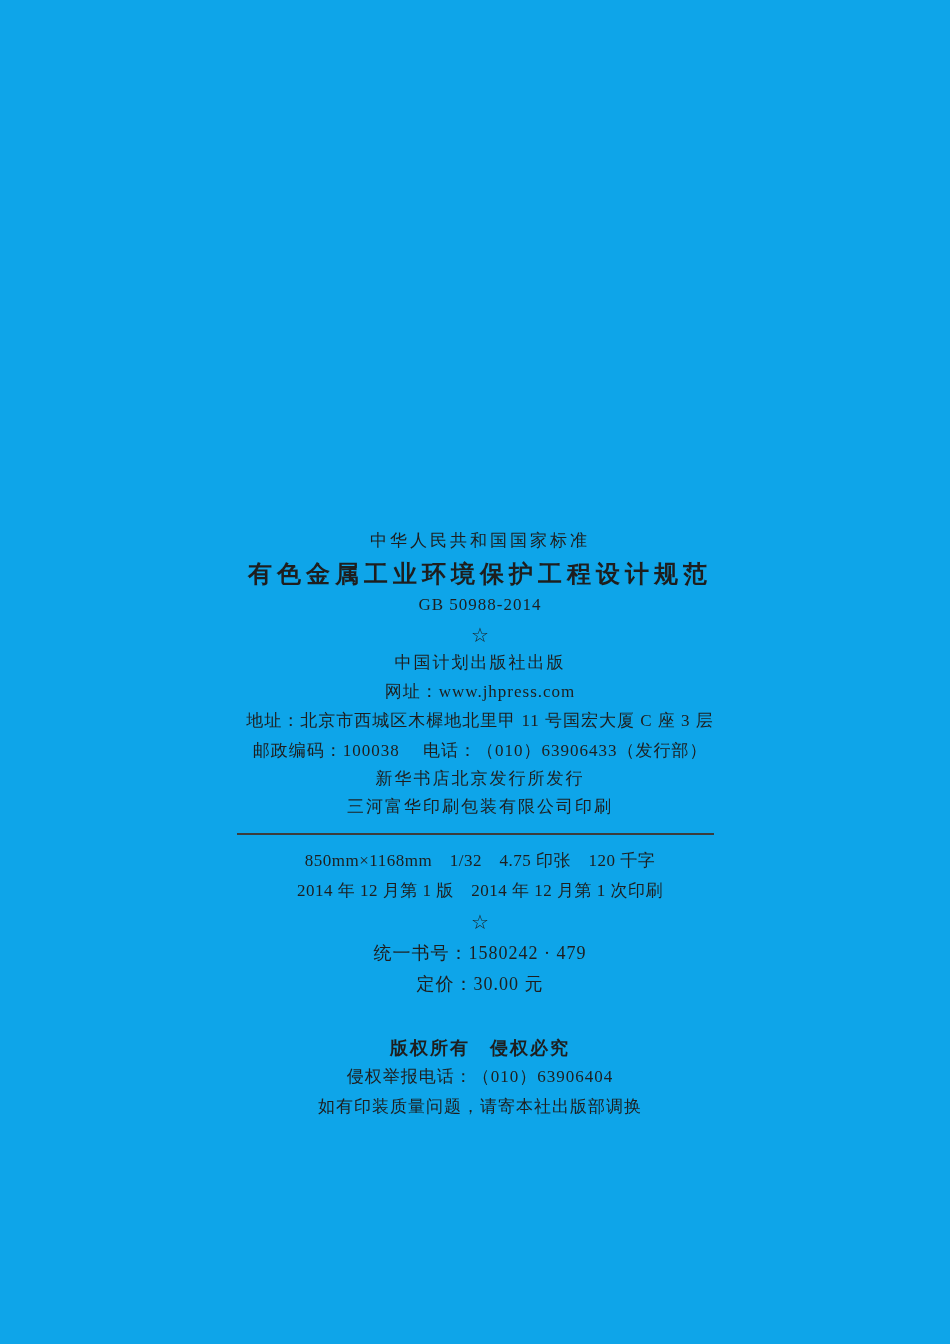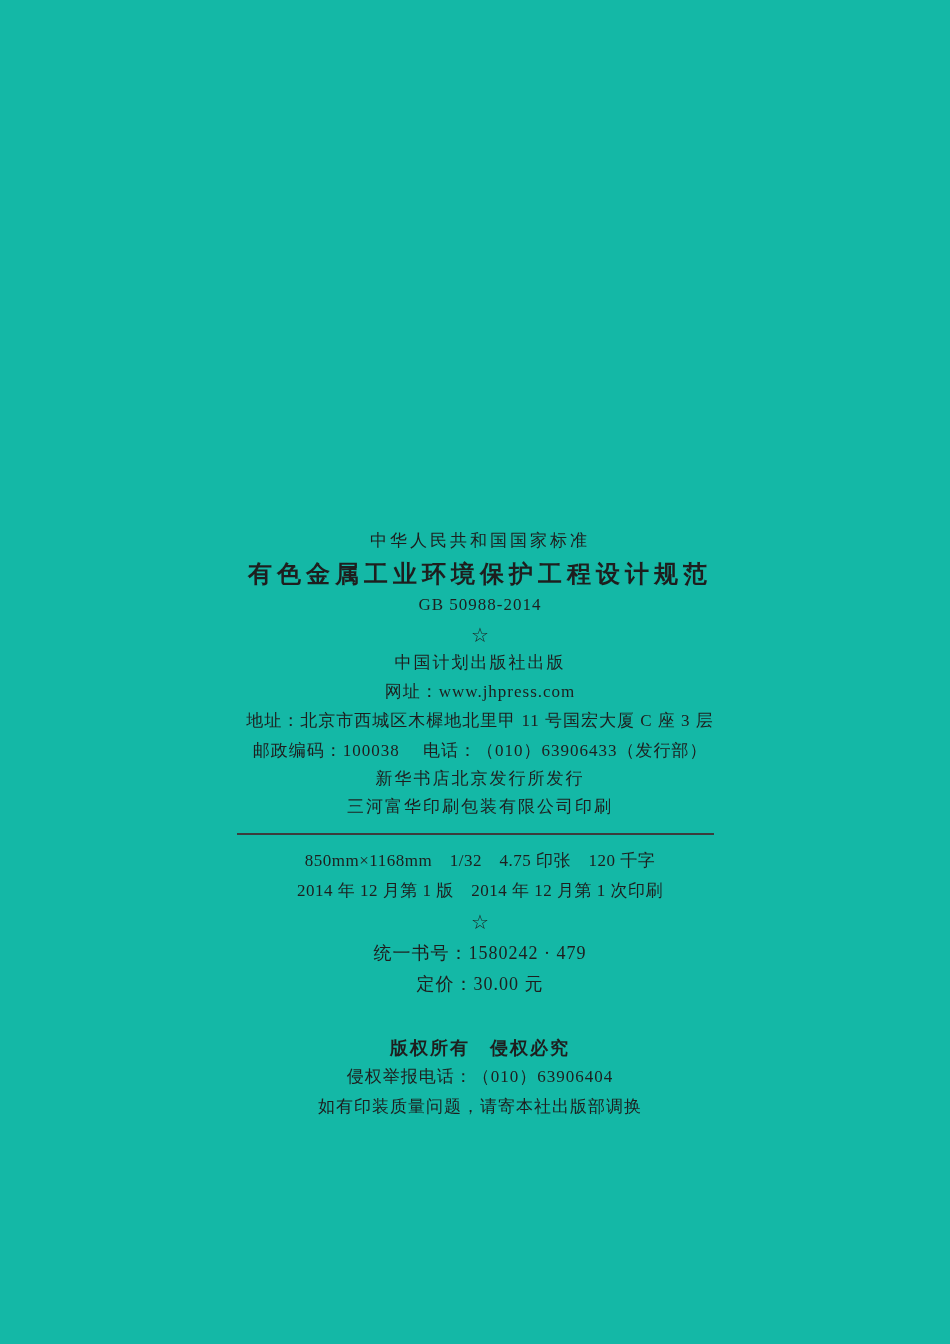--- a/index.html
+++ b/index.html
@@ -5,21 +5,21 @@
   html, body {
     margin: 0;
     padding: 0;
     background: #e8e8e8;
   }
   .page {
     position: relative;
     width: 950px;
     height: 1344px;
     margin: 0 auto;
-    background: #14b8a6;
+    background: #0ea5e9;
     color: #1e1e1e;
     font-family: "Liberation Serif", "DejaVu Serif", serif;
     overflow: hidden;
   }
   .line {
     position: absolute;
     left: 5px;
     width: 950px;
     text-align: center;
     white-space: pre;

